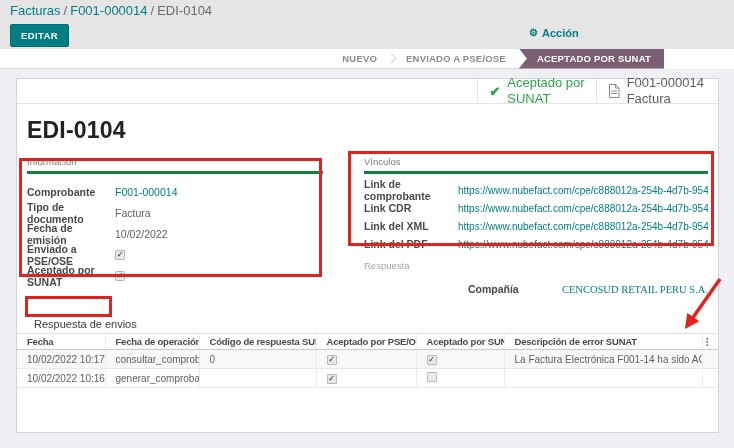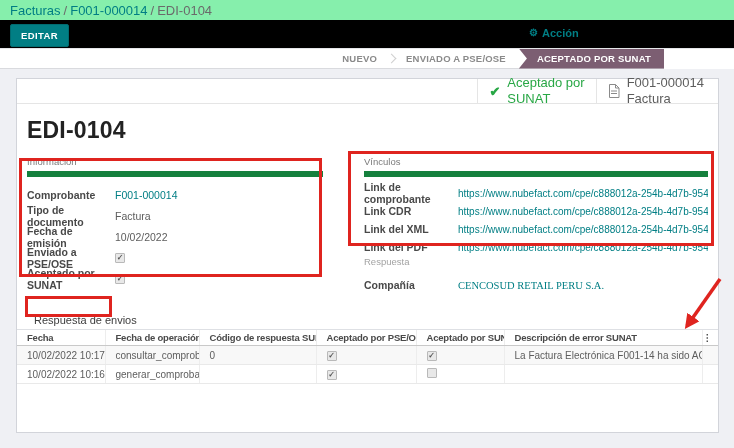--- a/index.html
+++ b/index.html
@@ -7,27 +7,27 @@
   body {
     font-family:"Liberation Sans", sans-serif;
     background:#ffffff;
     position:relative;
     overflow:hidden;
     color:#4c4c4c;
   }
   .page-bg { position:absolute; left:0; top:69px; width:734px; height:379px; background:#eff0f4; }
 
   
-  .breadcrumb { position:absolute; left:0; top:0; width:734px; height:20px; padding:3px 0 0 10px; font-size:13px; background:#86efac; }
+  .breadcrumb { position:absolute; left:0; top:0; width:734px; height:20px; padding:3px 0 0 10px; font-size:13px; background:#e5e5e5; }
   .bc-link { color:#017e84; text-decoration:none; cursor:pointer; }
   .bc-sep { color:#6a6a6a; padding:0 3px; }
   .bc-active { color:#6a6a6a; }
 
   
-  .control-panel { position:absolute; left:0; top:20px; width:734px; height:29px; background:#000000; border-bottom:1px solid #e4e5e9; }
+  .control-panel { position:absolute; left:0; top:20px; width:734px; height:29px; background:#e5e5e5; border-bottom:1px solid #e4e5e9; }
   .btn-edit {
     position:absolute; left:10px; top:4px;
     background:#017e84; color:#fff; border:1px solid #016b70; border-radius:2px;
     font-size:9.5px; font-weight:bold; letter-spacing:.4px; padding:5px 10px; cursor:pointer;
     font-family:"Liberation Sans", sans-serif;
   }
   .action-menu { position:absolute; left:529px; top:7px; color:#017e84; font-size:11px; font-weight:bold; cursor:pointer; display:flex; align-items:center; gap:4px; }
   .gear { font-size:10px; line-height:1; }
 
   
@@ -52,28 +52,28 @@
   .stat-gray { color:#5d5d5d; }
   .check-glyph { color:#28a745; font-size:13px; font-weight:bold; line-height:1; }
   .doc-icon { display:block; }
 
   .record-title { margin:13px 0 0 10px; font-size:23px; font-weight:bold; color:#222; letter-spacing:.2px; }
 
   
   .form-row { display:flex; margin-top:12px; padding:0 10px; }
   .col-left { width:296px; }
   .col-right { margin-left:41px; flex:1; min-width:0; }
-  .section-title { font-size:9.5px; color:#7a7a7a; border-bottom:6px solid #15803d; padding-bottom:4px; margin-bottom:7px; }
+  .section-title { font-size:9.5px; color:#7a7a7a; border-bottom:3px solid #15803d; padding-bottom:4px; margin-bottom:7px; }
   .field-row { display:flex; align-items:center; height:21px; }
-  .field-row.compact { height:18px; }
+  .field-row.compact { height:18px;justify-content:flex-end; }
   .f-label { width:88px; font-size:10.5px; font-weight:bold; color:#494949; flex:none; }
   .col-right .f-label { width:94px; }
   .f-value { font-size:10.5px; color:#5d5d5d; }
   .f-link { font-size:10px; color:#017e84; text-decoration:none; cursor:pointer; white-space:nowrap; overflow:hidden; display:block; flex:1; }
-  .muted-title { font-size:9.5px; color:#a3a3a3; }
+  .muted-title { font-size:9.5px; color:#a3a3a3; margin-top:7px; }
   .company-row { margin-top:9px; }
 
   .cb { width:10px; height:10px; border:1px solid #b9b9b9; background:#e8e8e8; border-radius:1px; display:inline-flex; align-items:center; justify-content:center; color:#555; }
   .cb.checked::after { content:"\2713"; font-size:8px; font-weight:bold; line-height:1; }
 
   
   .notebook-tabs { margin-top:16px; height:20px; border-bottom:1px solid #dee0e4; }
   .tab { display:inline-block; margin-left:17px; font-size:11px; color:#3c3c3c; padding-top:4px; cursor:pointer; }
 
   table.history { width:100%; border-collapse:collapse; table-layout:fixed; }

